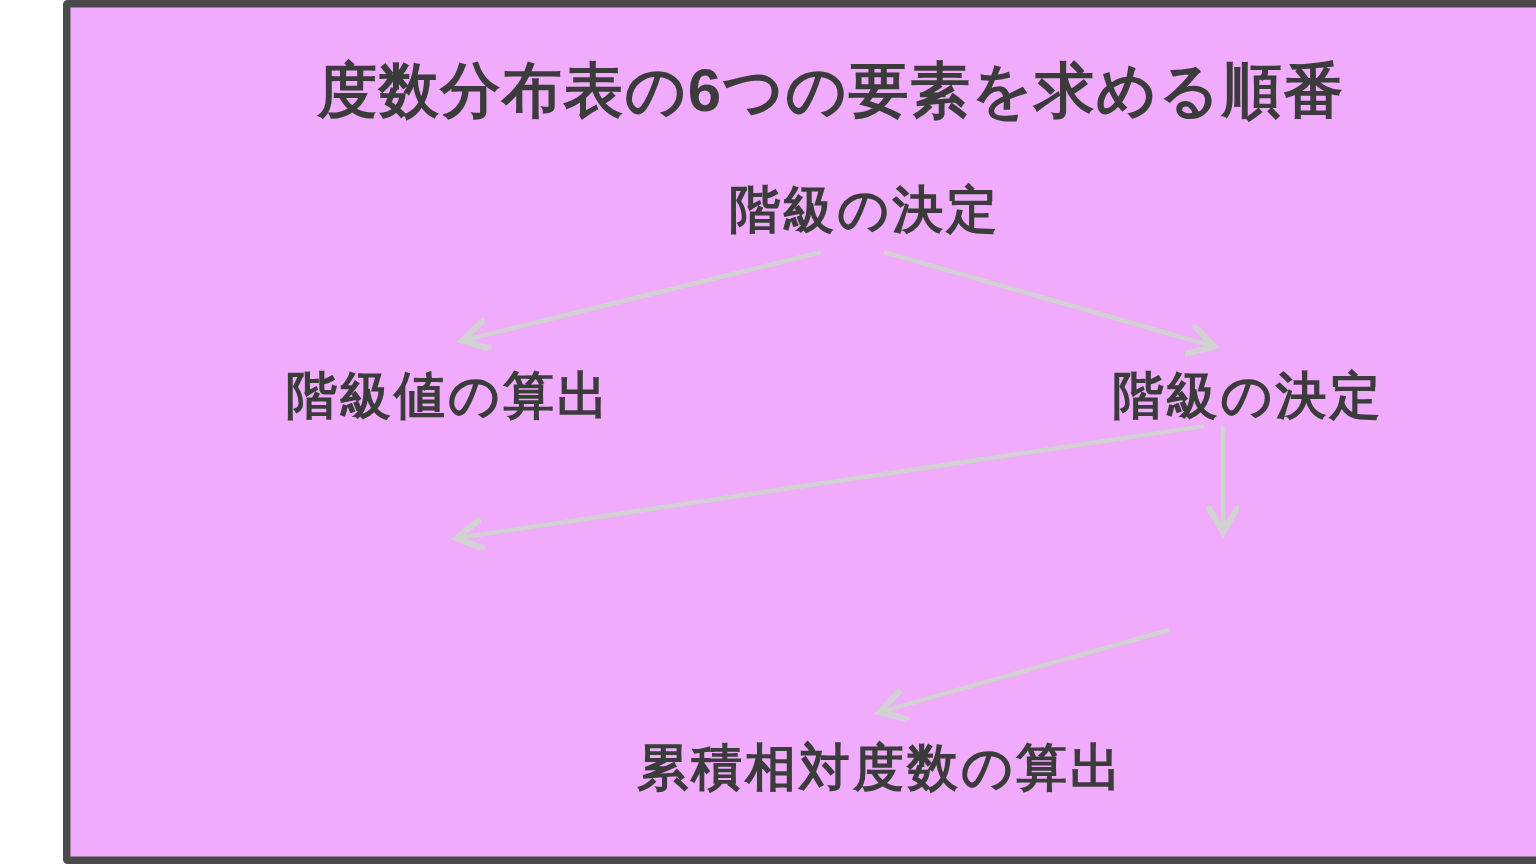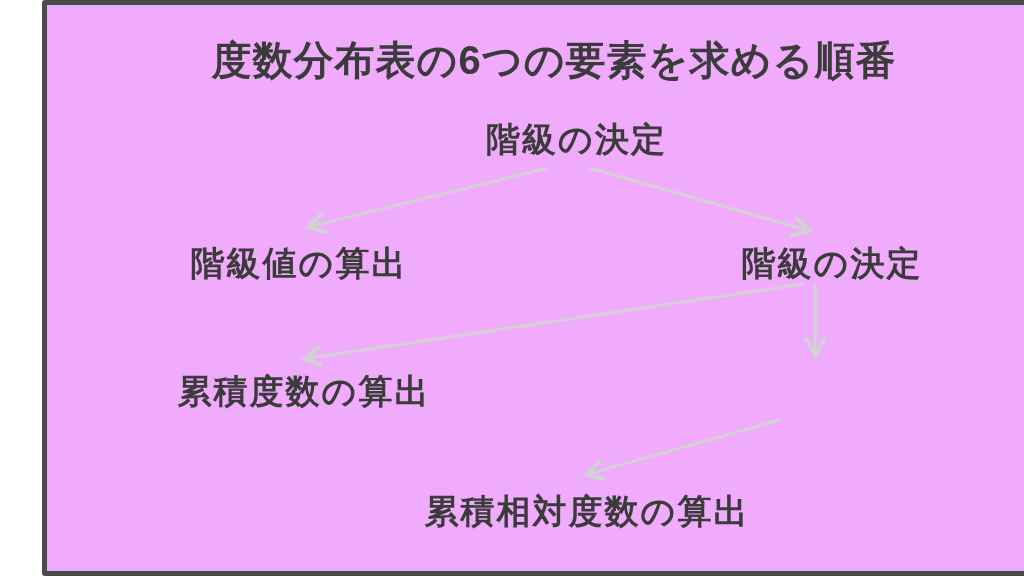--- a/index.html
+++ b/index.html
@@ -72,18 +72,17 @@
     <line x1="778" y1="284" x2="778" y2="356" stroke="#d2d2d2" stroke-width="3" marker-end="url(#arrowhead)"></line>
     <line x1="742" y1="422" x2="545" y2="478" stroke="#d2d2d2" stroke-width="3" marker-end="url(#arrowhead)"></line>
   </svg>
 
   <div class="node node-class-decision">階級の決定</div>
 
   <div class="node node-class-value">階級値の算出</div>
 
   <div class="node node-frequency">階級の決定</div>
 
-  <div class="node node-cumulative-frequency">累積度数の算出</div>
 
 
   <div class="node node-cumulative-relative-freq">累積相対度数の算出</div>
 
 </div>
 
 </body></html>

